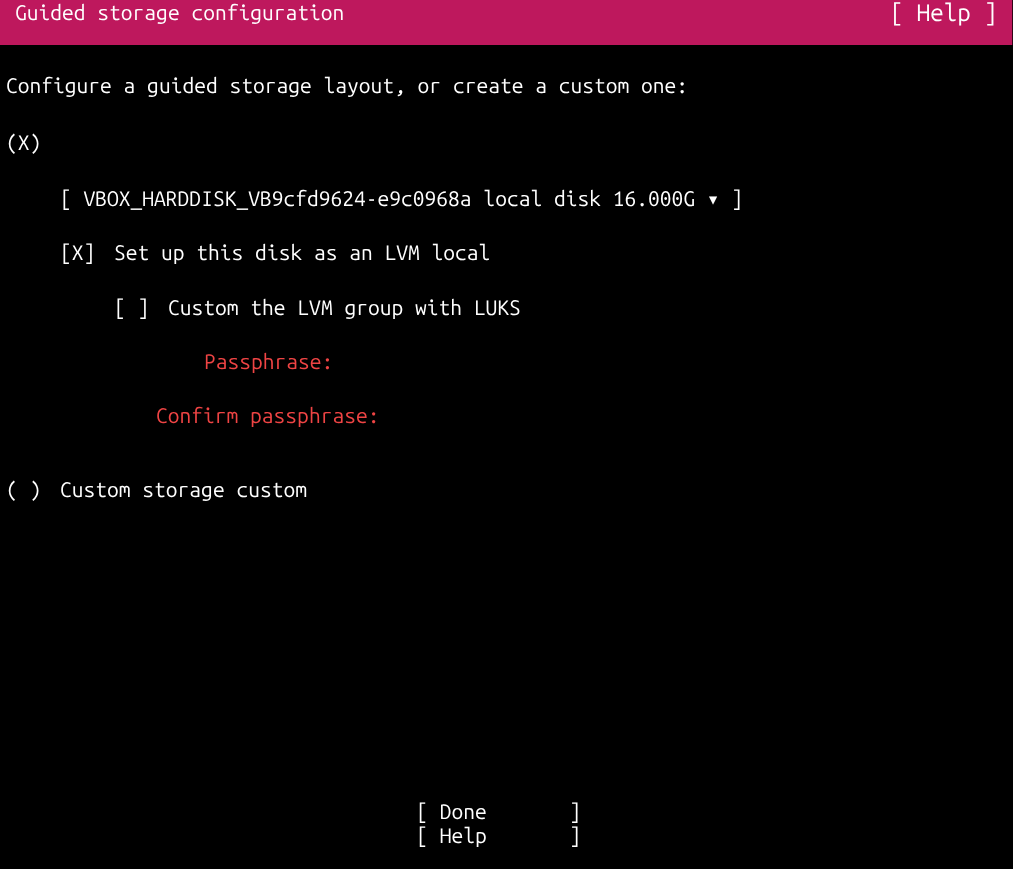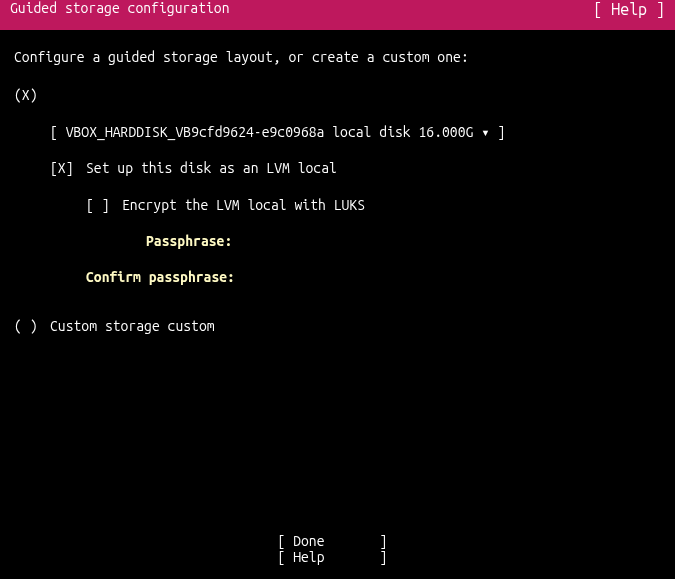--- a/index.html
+++ b/index.html
@@ -25,21 +25,21 @@
       padding: 0 10px;
       color: #ffffff;
     }
     .header-title {
       font-size: 14px;
     }
     .header-help {
       font-size: 16px;
     }
     .content {
-      padding: 16px 14px;
+      padding: 16px 4px;
       line-height: 1.6;
     }
     .instruction {
       margin-bottom: 16px;
     }
     .radio-option {
       display: flex;
       margin-bottom: 14px;
     }
     .radio-marker {
@@ -67,21 +67,21 @@
       margin-left: 72px;
       margin-bottom: 14px;
     }
     .passphrase-row {
       margin-left: 72px;
       margin-bottom: 14px;
       color: #808080;
       padding-left: 60px;
     }
     .confirm-passphrase-row {
-      margin-left: 72px;
+      margin-left: 100px;
       margin-bottom: 14px;
       color: #808080;
       padding-left: 0px;
     }
     .custom-layout {
       display: flex;
       margin-top: 26px;
     }
     .footer {
       position: absolute;
@@ -91,22 +91,21 @@
       text-align: center;
     }
     .footer-button {
       display: block;
       margin: 0 auto;
       width: 120px;
       text-align: left;
       white-space: pre;
     }
     .disabled {
-      color: #fef9c3;
-      font-weight: bold;
+      color: #ef4444;
     }
   </style>
 </head>
 <body>
 
 <div class="header">
   <span class="header-title">Guided storage configuration</span>
   <span class="header-help">[ Help ]</span>
 </div>
 
@@ -124,21 +123,21 @@
     <span>]</span>
   </div>
 
   <div class="checkbox-option">
     <span class="checkbox-marker">[X]</span>
     <span>Set up this disk as an LVM local</span>
   </div>
 
   <div class="sub-checkbox">
     <span class="checkbox-marker">[ ]</span>
-    <span>Encrypt the LVM local with LUKS</span>
+    <span>Custom the LVM group with LUKS</span>
   </div>
 
   <div class="passphrase-row disabled">
     <span>Passphrase:</span>
   </div>
 
   <div class="confirm-passphrase-row disabled">
     <span>Confirm passphrase:</span>
   </div>
 

